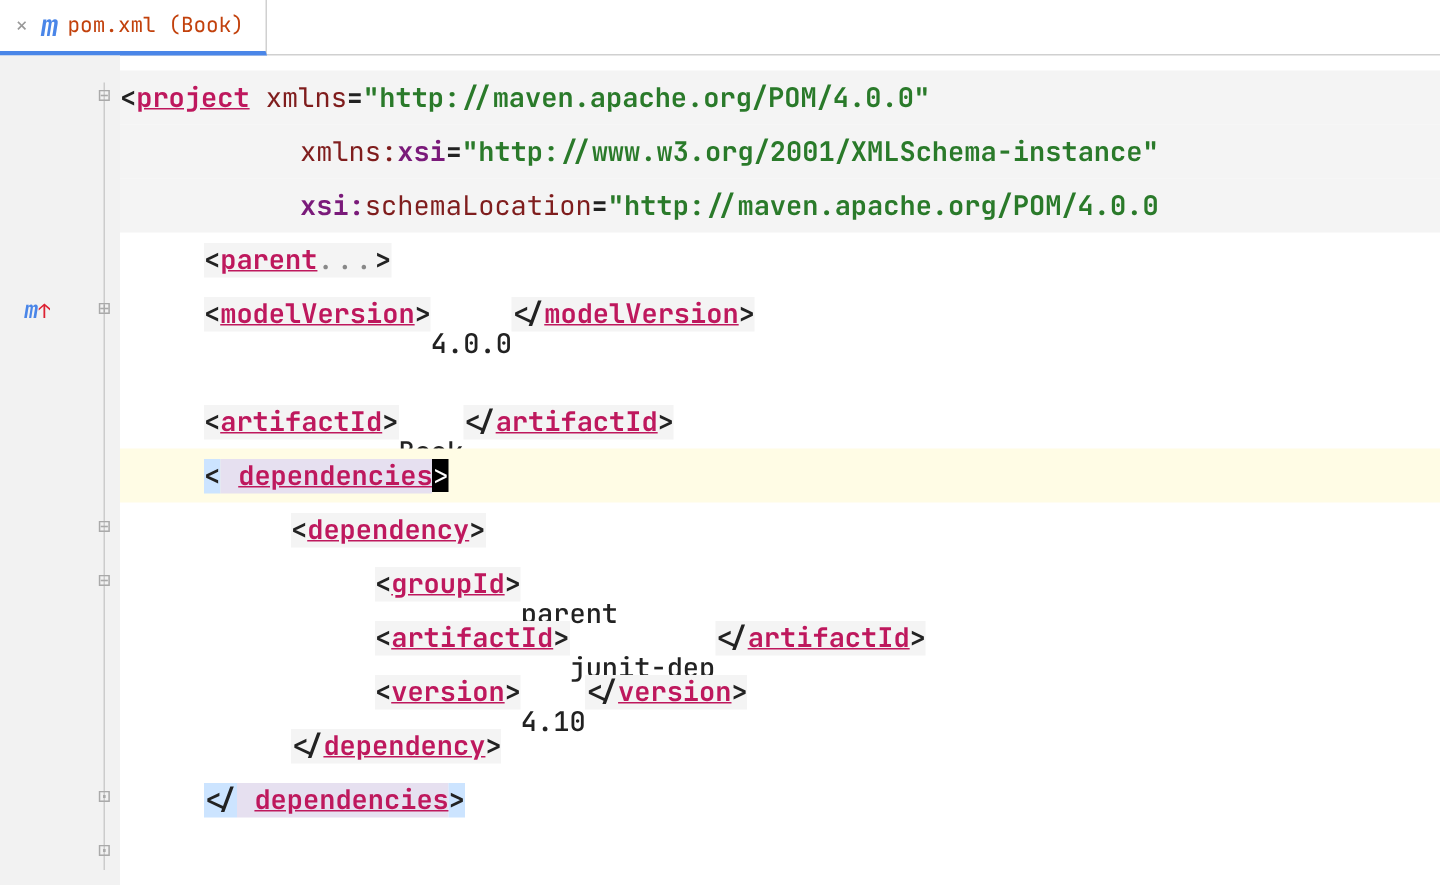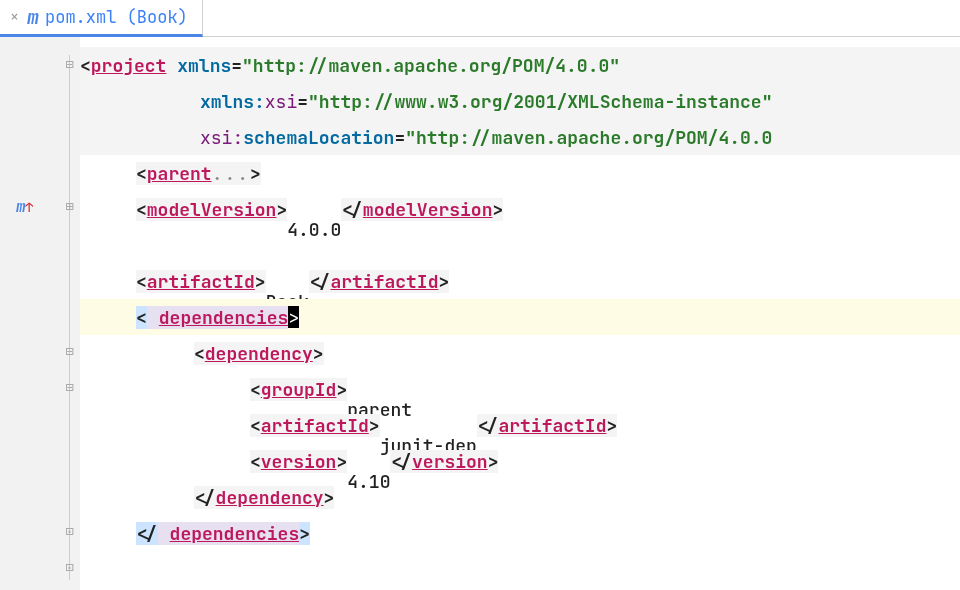--- a/index.html
+++ b/index.html
@@ -38,22 +38,22 @@
     margin-right: 2px;
   }
   .maven-icon {
     color: #4a86e8;
     font-weight: bold;
     font-style: italic;
     font-size: 20px;
     line-height: 1;
   }
   .tab-label {
-    color: #3b82f6;
-    font-size: 17px;
+    color: #c2410c;
+    font-size: 14px;
   }
   .editor-area {
     display: flex;
     height: calc(590px - 37px);
   }
   .gutter {
     width: 80px;
     background: #f2f2f2;
     position: relative;
     flex: 0 0 80px;
@@ -72,22 +72,22 @@
   .line.bg-proj { background: #f4f4f4; }
   .line.bg-hl { background: #fffce5; }
   .indent { display: inline-block; }
   .i1 { width: 0px; }
   .i2 { width: 56px; }
   .i3 { width: 114px; }
   .i4 { width: 170px; }
   .attr-align { width: 120px; }
   .punc { color: #222; font-weight: 600; }
   .tag { color: #be185d; font-weight: 700; text-decoration: underline; }
-  .attr { color: #0369a1; font-weight: 700; }
-  .ns { color: #7a1a7a; font-weight: 400; }
+  .attr { color: #7f1d1d; font-weight: 400; }
+  .ns { color: #7a1a7a; font-weight: 700; }
   .str { color: #2a7a2a; font-weight: 700; }
   .text { color: #222; font-weight: 500; margin-top: 40px; }
   .fold-dots { color: #888; letter-spacing: 2px; }
   .sel-start, .sel-end {
     background: #cce4ff;
   }
   .sel-tag { background: #e6e0f0; padding-left: 12px; }
   .caret-block {
     display: inline-block;
     width: 11px; height: 22px;

